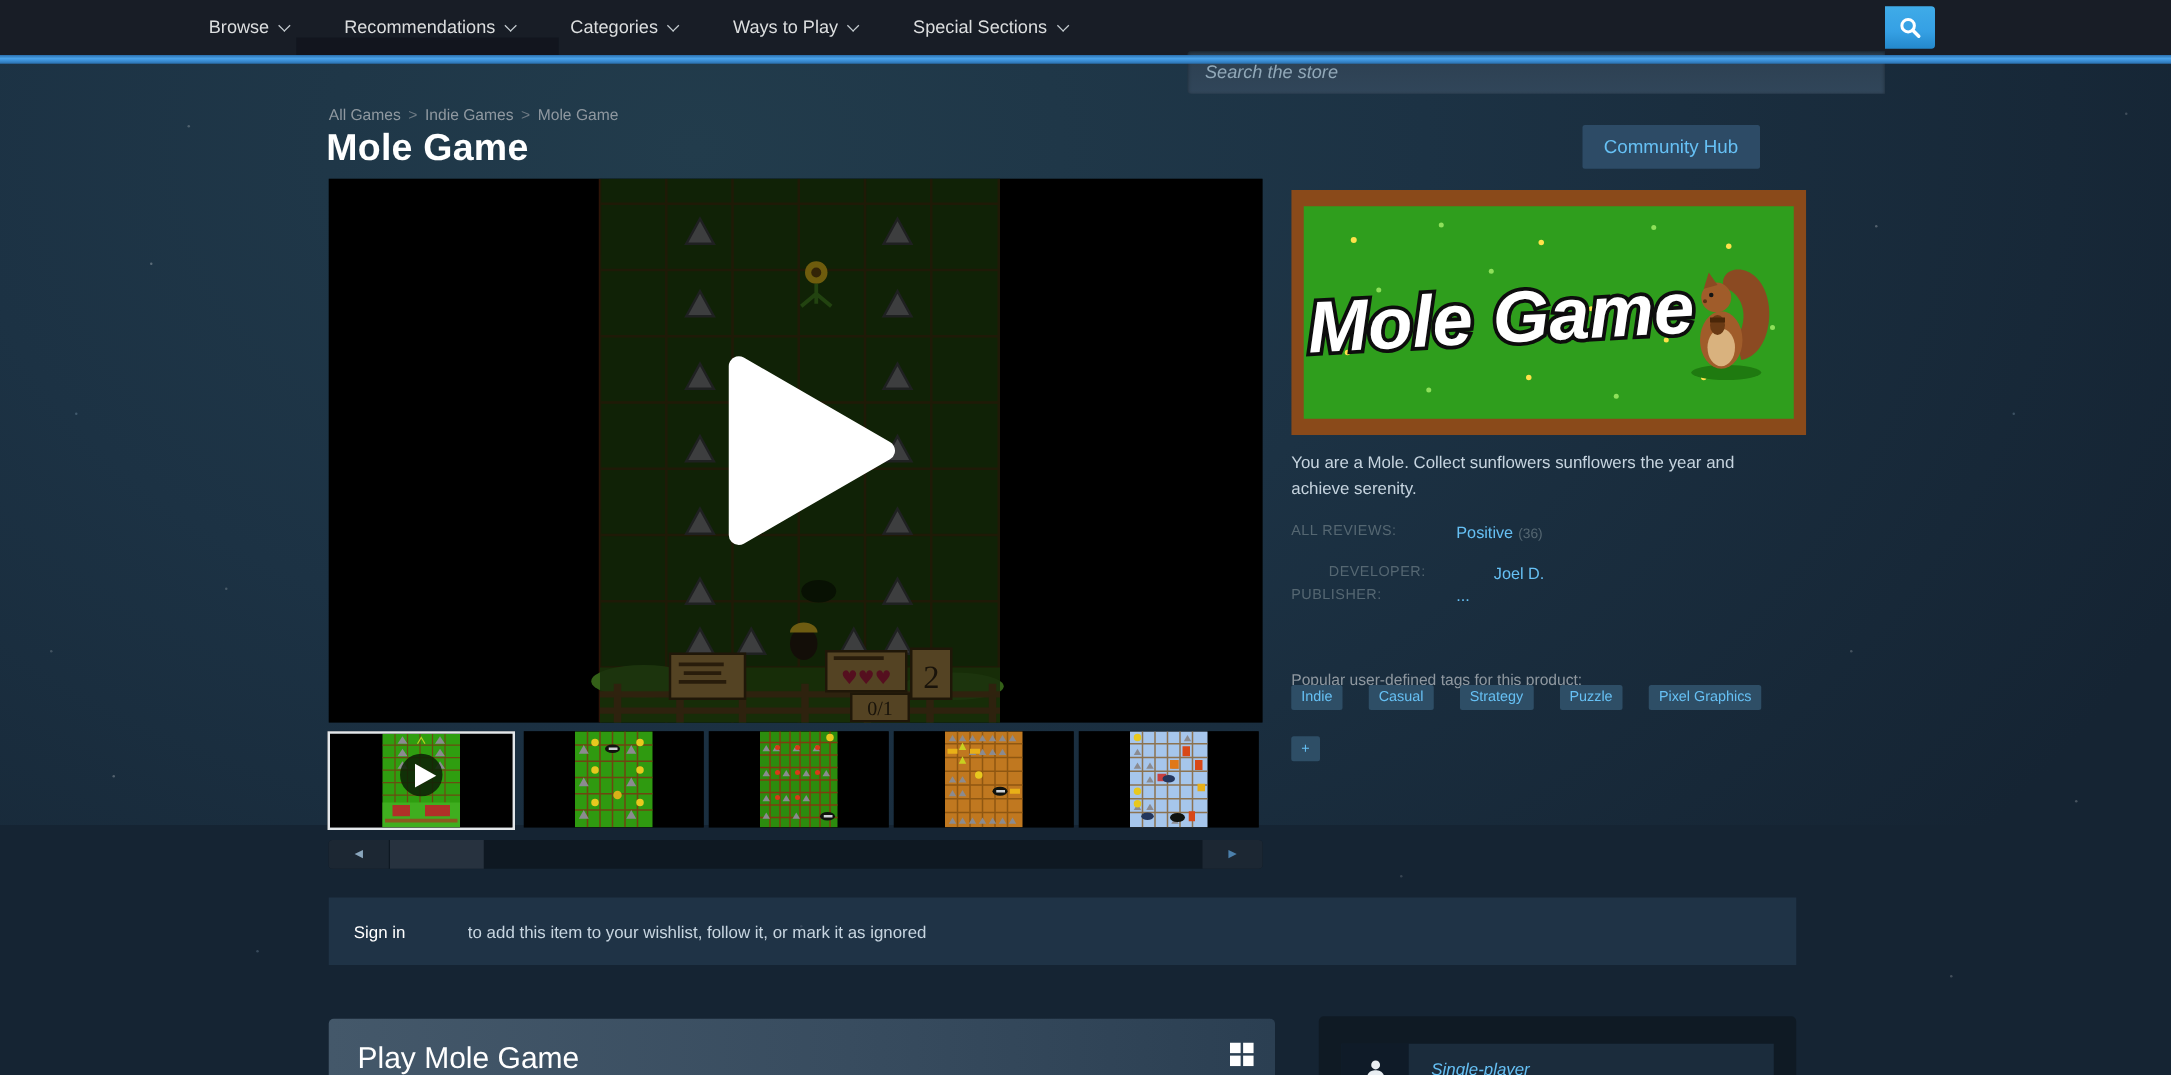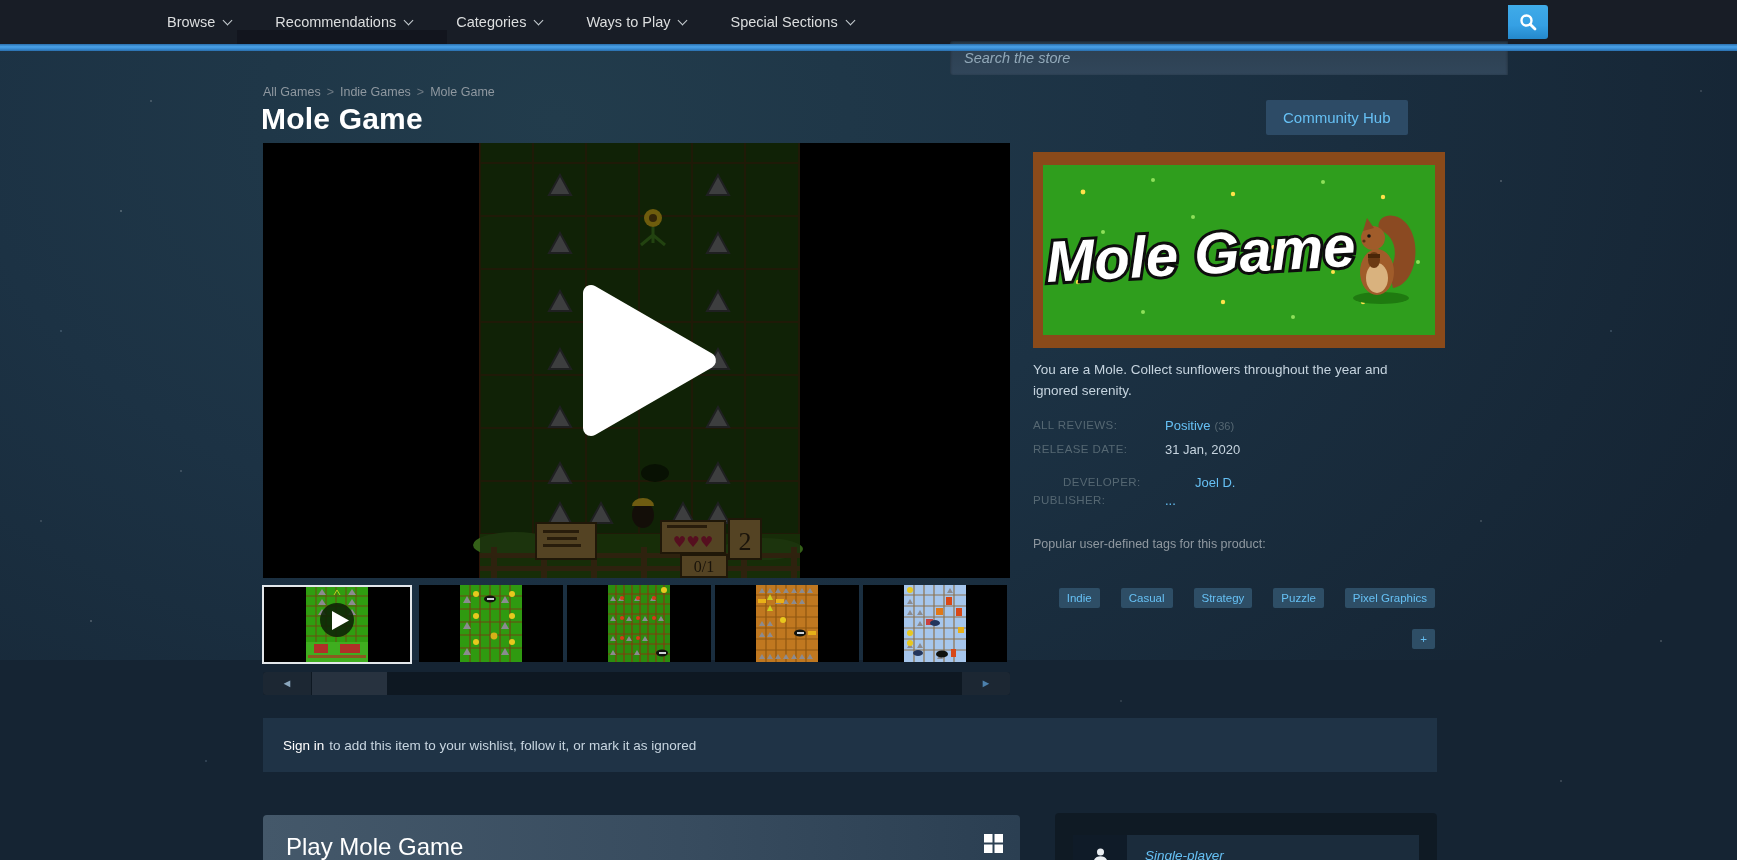--- a/index.html
+++ b/index.html
@@ -68,21 +68,21 @@
   .thumb svg{display:block;}
   .thumb.selected{width:150px;height:79px;border:2px solid #e3e7ea;}
   .scrollbar{position:absolute;left:263px;top:672px;width:747px;height:23px;background:rgba(9,14,20,.55);border-radius:3px;}
   .scroll-btn{position:absolute;top:0;width:48px;height:23px;border:none;background:#1c2733;cursor:pointer;
     font-size:11px;line-height:23px;text-align:center;padding:0;}
   .scroll-btn.left{left:0;border-radius:3px 0 0 3px;color:#8aa6bd;}
   .scroll-btn.right{right:0;border-radius:0 3px 3px 0;color:#4c80ac;}
   .scroll-seg{position:absolute;left:49px;top:0;width:75px;height:23px;background:#27323f;cursor:pointer;}
   
   .signin{position:absolute;left:263px;top:718px;width:1174px;height:54px;background:rgba(64,95,128,.25);
-    display:flex;align-items:center;padding-left:20px;font-size:13.5px;color:#c7d5e0;}
+    display:flex;align-items:center;padding-left:20px;font-size:13.5px;color:#c7d5e0;gap:45px;}
   .signin a{color:#ffffff;text-decoration:none;cursor:pointer;margin-right:5px;}
   
   .play-panel{position:absolute;left:263px;top:815px;width:757px;height:60px;border-radius:4px 4px 0 0;
     background:linear-gradient(90deg,var(--panel-light) 0%,#384c5f 55%,var(--panel-dark) 100%);}
   .play-title{position:absolute;left:23px;top:18px;font-size:24px;color:#ffffff;}
   .win-icon{position:absolute;right:17px;top:19px;width:19px;height:19px;cursor:default;}
   
   .features-outer{position:absolute;left:1055px;top:813px;width:382px;height:47px;background:rgba(0,0,0,.28);border-radius:4px 4px 0 0;font-style:italic;}
   .feature-row{position:absolute;left:18px;top:22px;width:346px;height:40px;background:#1b2c3c;display:flex;align-items:stretch;cursor:pointer;}
   .feature-icon-cell{width:54px;background:rgba(9,17,26,.6);display:flex;align-items:center;justify-content:center;}
@@ -91,21 +91,21 @@
   .capsule{position:absolute;left:1033px;top:152px;width:412px;height:196px;cursor:default;}
   .desc{position:absolute;left:1033px;top:360px;width:402px;font-size:13.5px;line-height:1.55;color:#c6d4df;}
   .meta{position:absolute;left:1033px;top:418px;width:402px;font-size:12px;}
   .meta-row{display:flex;margin-bottom:9px;}
   .meta-label{width:132px;color:#556772;letter-spacing:.4px;font-size:11.5px;padding-top:1px;}
   .meta-value{color:#c6d4df;font-size:13px;}
   .meta-value a{color:var(--accent);text-decoration:none;cursor:pointer;}
   .meta-count{color:#556772;font-size:11px;margin-left:4px;}
   .meta-gap{height:9px;}
   .tags-title{position:absolute;left:1033px;top:537px;font-size:12.5px;color:#8f98a0;}
-  .tags{position:absolute;left:1033px;top:588px;width:402px;display:flex;flex-wrap:wrap;gap:21px;justify-content:flex-end;}
+  .tags{position:absolute;left:1033px;top:548px;width:402px;display:flex;flex-wrap:wrap;gap:21px;}
   .tag{display:inline-flex;align-items:center;height:20px;padding:0 8px;border-radius:2px;
     background:var(--tag-bg);color:var(--accent);font-size:11.5px;cursor:pointer;border:none;font-family:"Liberation Sans",sans-serif;}
 </style>
 </head>
 <body>
 
 <div class="page">
   <div class="stars"></div>
 
   <header class="topnav">
@@ -466,30 +466,26 @@
         <circle cx="14" cy="38" r="12" fill="#a05c2a"></circle>
         <path d="M4,31 L8,18 L15,28 Z" fill="#8b4a22"></path>
         <circle cx="10" cy="36" r="1.8" fill="#141414"></circle>
         <circle cx="5" cy="41" r="1.6" fill="#5a3014"></circle>
         <ellipse cx="15" cy="60" rx="6" ry="8" fill="#6a3a14"></ellipse>
         <path d="M9,54 h12 v4 h-12 z" fill="#4a2608"></path>
       </g>
     </svg>
   </div>
 
-  <p class="desc">You are a Mole. Collect sunflowers throughout the year and ignored serenity.</p>
+  <p class="desc">You are a Mole. Collect sunflowers sunflowers the year and achieve serenity.</p>
 
   <div class="meta">
     <div class="meta-row">
       <span class="meta-label">ALL REVIEWS:</span>
       <span class="meta-value"><a>Positive</a><span class="meta-count">(36)</span></span>
-    </div>
-    <div class="meta-row">
-      <span class="meta-label">RELEASE DATE:</span>
-      <span class="meta-value">31 Jan, 2020</span>
     </div>
     <div class="meta-gap"></div>
     <div class="meta-row" style="margin-bottom:3px;margin-left:30px;">
       <span class="meta-label">DEVELOPER:</span>
       <span class="meta-value"><a>Joel D.</a></span>
     </div>
     <div class="meta-row">
       <span class="meta-label">PUBLISHER:</span>
       <span class="meta-value"><a>...</a></span>
     </div>

